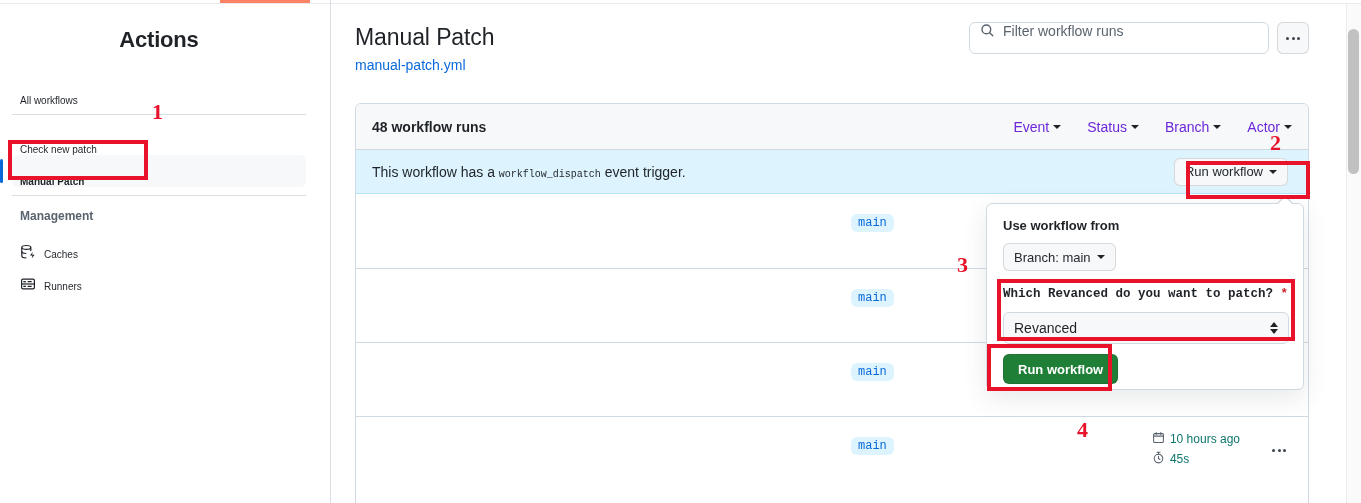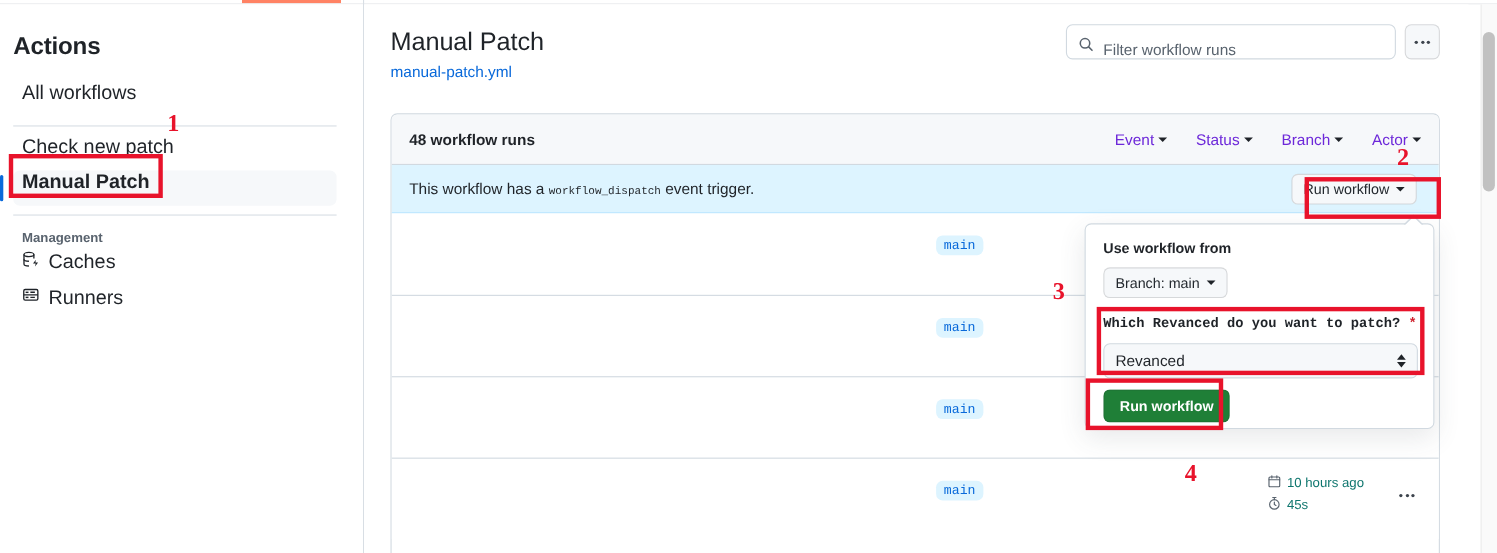--- a/index.html
+++ b/index.html
@@ -29,38 +29,38 @@
     position: absolute; left: 0; top: 4px; width: 330px; height: 499px;
     background: #ffffff;
   }
   .sidebar-divider-v {
     position: absolute; left: 330px; top: 0; width: 1px; height: 503px;
     background: #d8dee4;
   }
   .sb-head {
     position: absolute; left: 12px; top: 22px;
     width: 294px; height: 32px;
-    display: flex; align-items: center; justify-content: space-between;
+    display: flex; align-items: center; justify-content: space-between; flex-direction: column;
   }
   .sb-title {
     font-size: 22px; font-weight: 700; letter-spacing: -0.2px;
     color: #1f2328; line-height: 28px;
   }
   .new-workflow-btn {
     height: 28px; padding: 0 12px;
     display: inline-flex; align-items: center;
     font-size: 13px; color: #24292f;
     background: #f6f8fa; border: 1px solid rgba(31,35,40,0.15);
     border-radius: 6px; cursor: pointer; white-space: nowrap;
   }
   .sb-list { position: absolute; left: 12px; top: 70px; width: 294px; }
   .sb-item {
-    display: flex; align-items: flex-start; gap: 8px;
+    display: flex; align-items: flex-end; gap: 8px;
     height: 32px; padding: 0 8px; border-radius: 6px;
-    font-size: 18px; color: #1f2328; cursor: pointer;
+    font-size: 10px; color: #1f2328; cursor: pointer;
     position: relative;
   }
   .sb-item.selected { background: #f6f8fa; font-weight: 600; }
   .sb-item.selected::before {
     content: ""; position: absolute; left: -12px; top: 4px;
     width: 3px; height: 24px; background: #0969da; border-radius: 6px;
   }
   .sb-sep {
     height: 1px; background: #d8dee4; margin: 8px 0 8px 0; width: 294px;
   }
@@ -77,21 +77,21 @@
   .page-title { font-size: 23px; font-weight: 400; color: #1f2328; line-height: 30px; letter-spacing: -0.1px; }
   .yml-link { font-size: 14px; color: #0969da; text-decoration: none; line-height: 20px; display: inline-block; margin-top: 3px; cursor: pointer; }
 
   .filter-wrap {
     position: absolute; right: 26px; top: 18px;
     display: flex; align-items: center; gap: 8px;
   }
   .filter-box {
     width: 300px; height: 32px;
     border: 1px solid #d1d9e0; border-radius: 6px;
-    background: #fff; display: flex; align-items: flex-end; gap: 8px;
+    background: #fff; display: flex; align-items: flex-start; gap: 8px;
     padding: 0 10px; cursor: text;
   }
   .filter-box .ph { font-size: 14px; color: #59636e; }
   .kebab-btn {
     width: 32px; height: 32px; border: 1px solid rgba(31,35,40,0.15);
     border-radius: 6px; background: #f6f8fa;
     display: flex; align-items: center; justify-content: center; cursor: pointer;
   }
   .dots { display: flex; gap: 2.5px; }
   .dots i { width: 3px; height: 3px; border-radius: 50%; background: #3d444d; display: block; }

